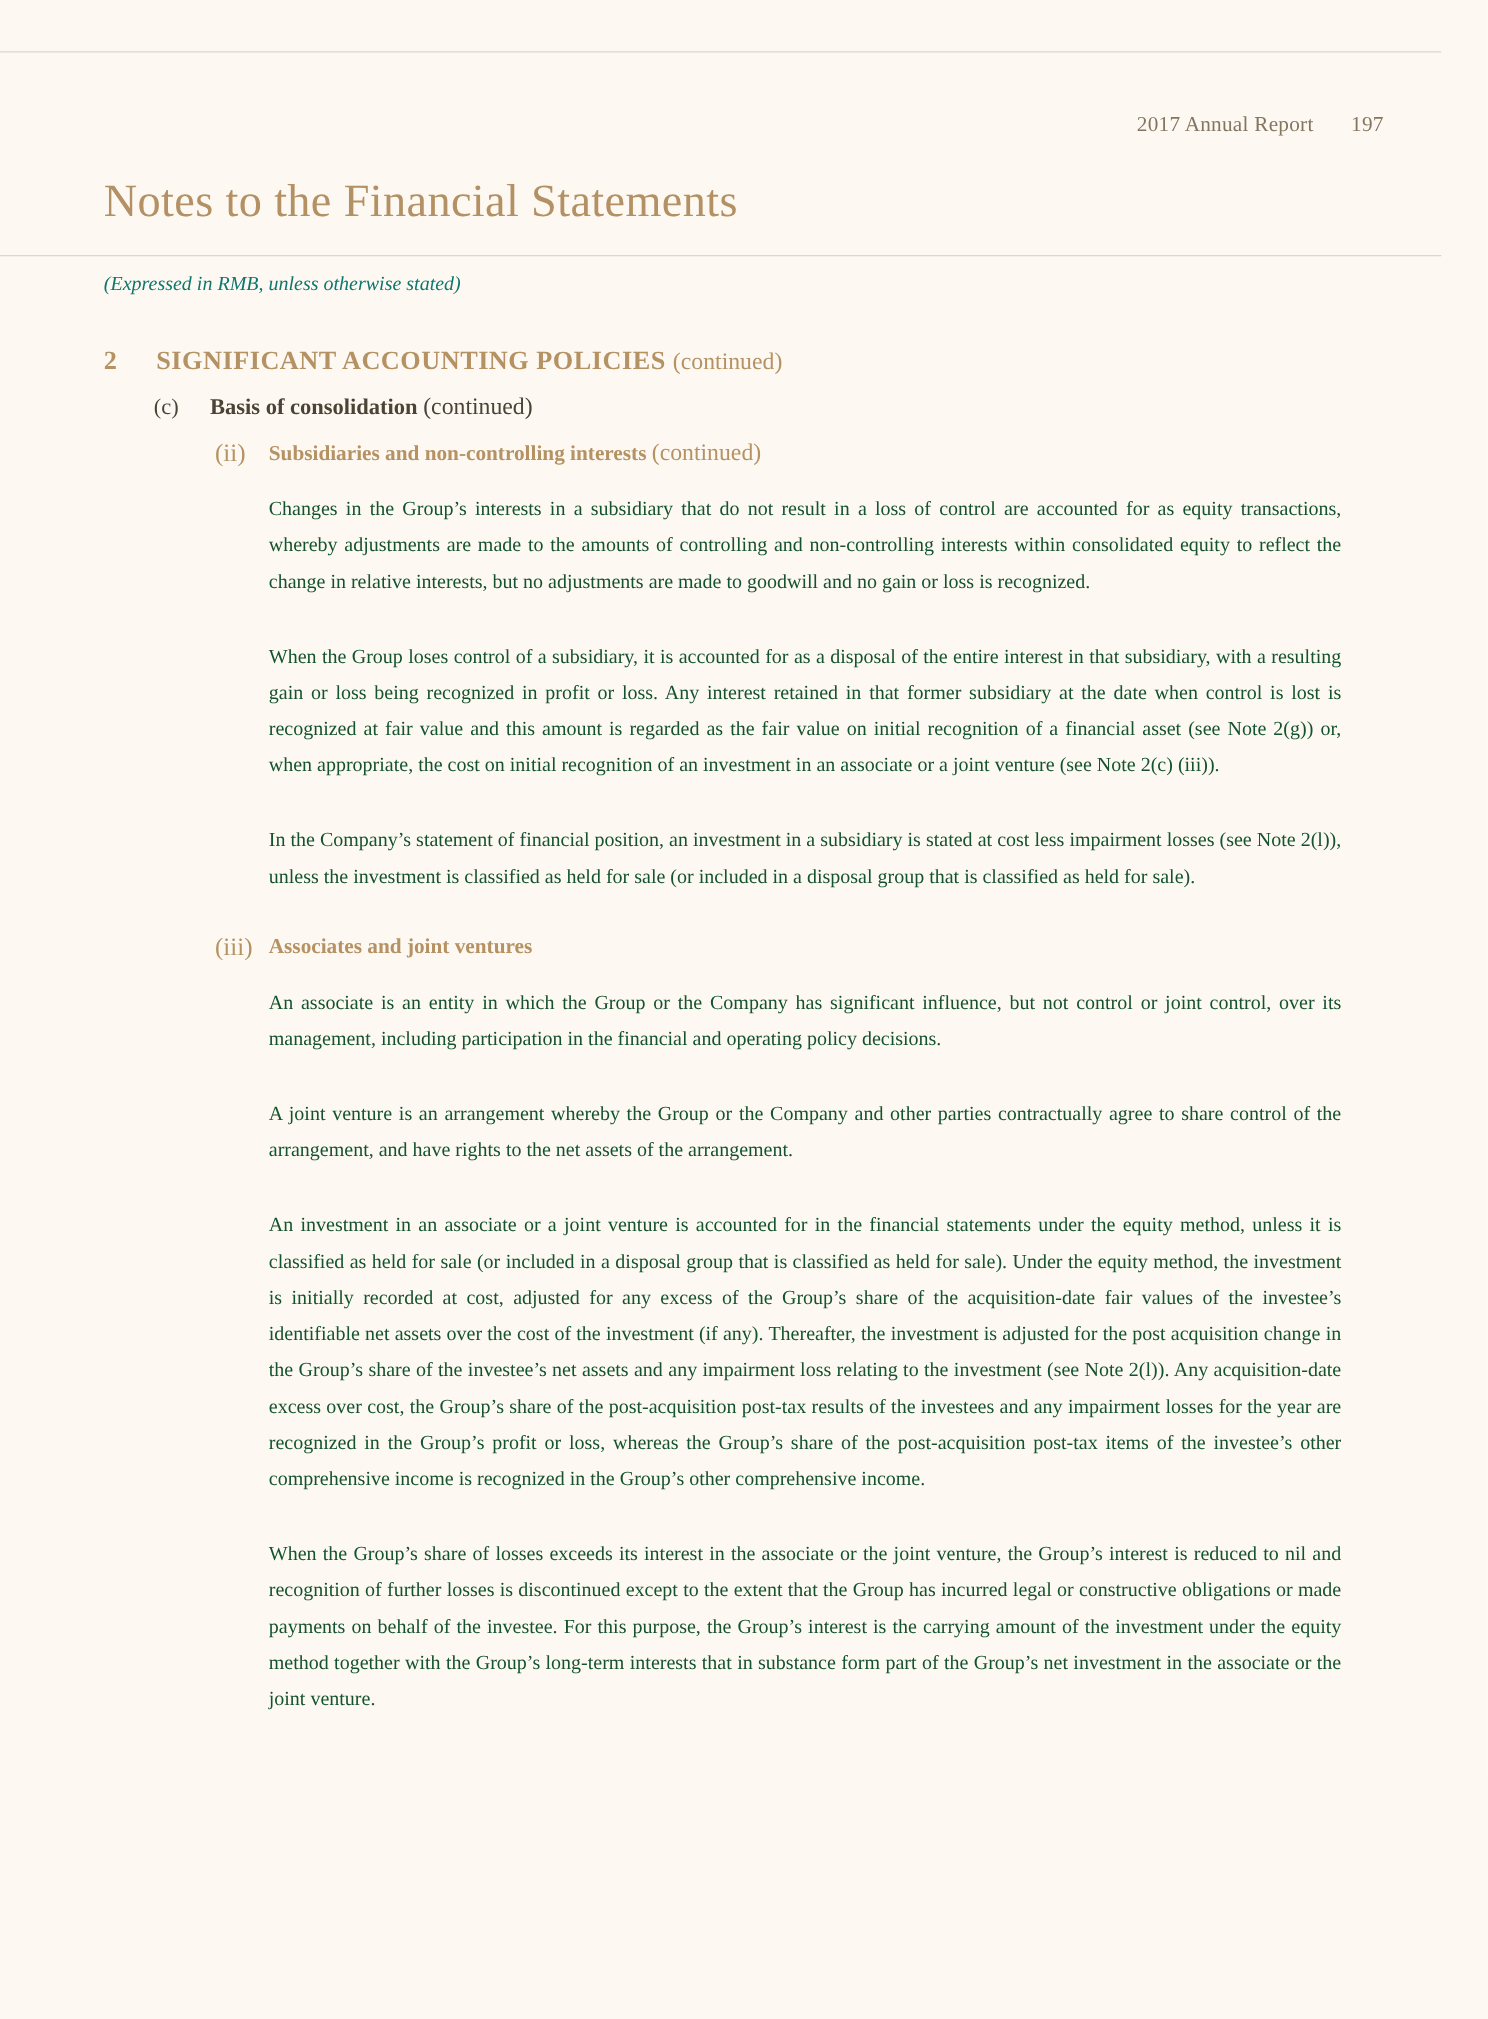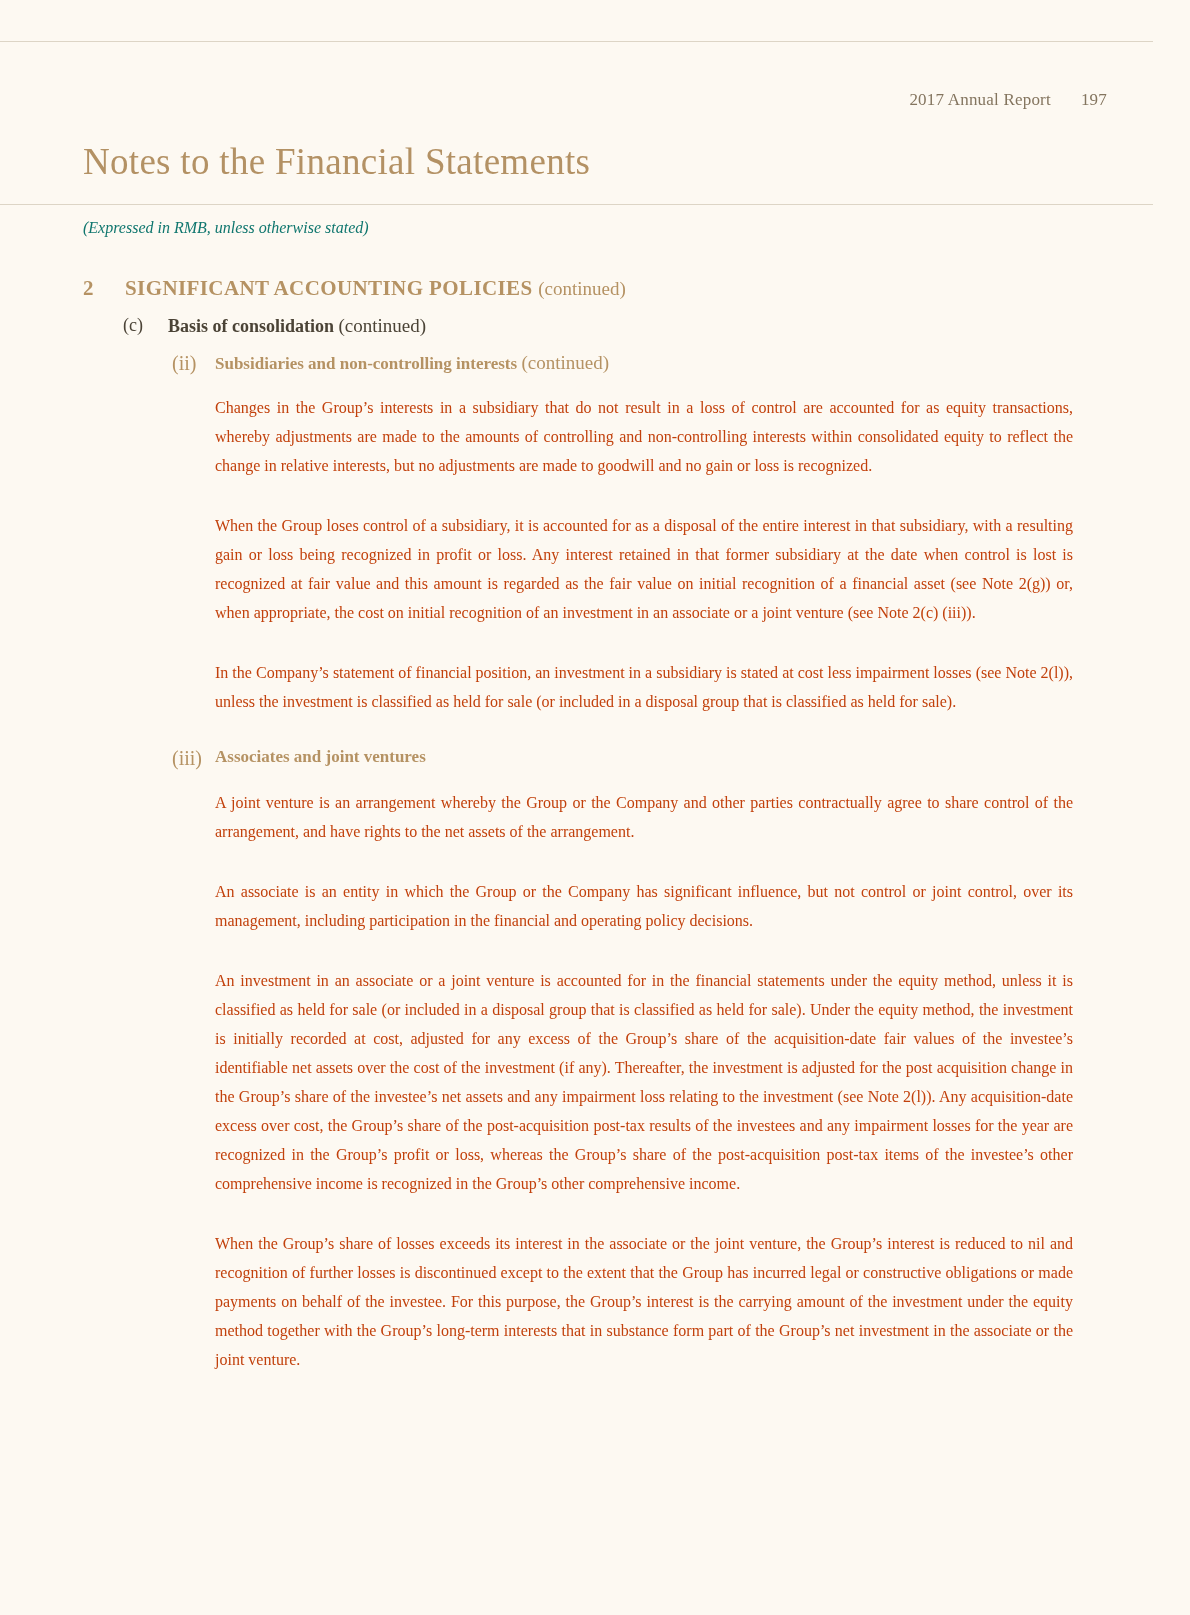--- a/index.html
+++ b/index.html
@@ -92,21 +92,21 @@
     font-size: 20px;
     font-weight: 400;
   }
   .part-title { font-size: 17px; font-weight: 700; text-align: center; }
   .body-p {
     margin: 0 0 31px 132px;
     width: 858px;
     font-size: 16px;
     line-height: 29px;
     text-align: justify;
-    color: #c2410c;
+    color: #14532d;
   }
   .body-p.last { margin-bottom: 16px; }
 </style>
 </head>
 <body>
 
 <div class="page">
 
   <div class="rule top-rule"></div>
 
@@ -150,19 +150,19 @@
     <p class="body-p">When the Group loses control of a subsidiary, it is accounted for as a disposal of the entire interest in that subsidiary, with a resulting gain or loss being recognized in profit or loss. Any interest retained in that former subsidiary at the date when control is lost is recognized at fair value and this amount is regarded as the fair value on initial recognition of a financial asset (see Note 2(g)) or, when appropriate, the cost on initial recognition of an investment in an associate or a joint venture (see Note 2(c) (iii)).</p>
     <p class="body-p">In the Company’s statement of financial position, an investment in a subsidiary is stated at cost less impairment losses (see Note 2(l)), unless the investment is classified as held for sale (or included in a disposal group that is classified as held for sale).</p>
 
     <div class="part-row">
       <div class="part-label gold">(iii)</div>
       <div class="part-title gold">
         <span>Associates and joint ventures</span>
       </div>
     </div>
 
+    <p class="body-p">An associate is an entity in which the Group or the Company has significant influence, but not control or joint control, over its management, including participation in the financial and operating policy decisions.</p>
     <p class="body-p">A joint venture is an arrangement whereby the Group or the Company and other parties contractually agree to share control of the arrangement, and have rights to the net assets of the arrangement.</p>
-    <p class="body-p">An associate is an entity in which the Group or the Company has significant influence, but not control or joint control, over its management, including participation in the financial and operating policy decisions.</p>
     <p class="body-p">An investment in an associate or a joint venture is accounted for in the financial statements under the equity method, unless it is classified as held for sale (or included in a disposal group that is classified as held for sale). Under the equity method, the investment is initially recorded at cost, adjusted for any excess of the Group’s share of the acquisition-date fair values of the investee’s identifiable net assets over the cost of the investment (if any). Thereafter, the investment is adjusted for the post acquisition change in the Group’s share of the investee’s net assets and any impairment loss relating to the investment (see Note 2(l)). Any acquisition-date excess over cost, the Group’s share of the post-acquisition post-tax results of the investees and any impairment losses for the year are recognized in the Group’s profit or loss, whereas the Group’s share of the post-acquisition post-tax items of the investee’s other comprehensive income is recognized in the Group’s other comprehensive income.</p>
     <p class="body-p last">When the Group’s share of losses exceeds its interest in the associate or the joint venture, the Group’s interest is reduced to nil and recognition of further losses is discontinued except to the extent that the Group has incurred legal or constructive obligations or made payments on behalf of the investee. For this purpose, the Group’s interest is the carrying amount of the investment under the equity method together with the Group’s long-term interests that in substance form part of the Group’s net investment in the associate or the joint venture.</p>
 
   </div>
 </div>
 
 </body></html>

